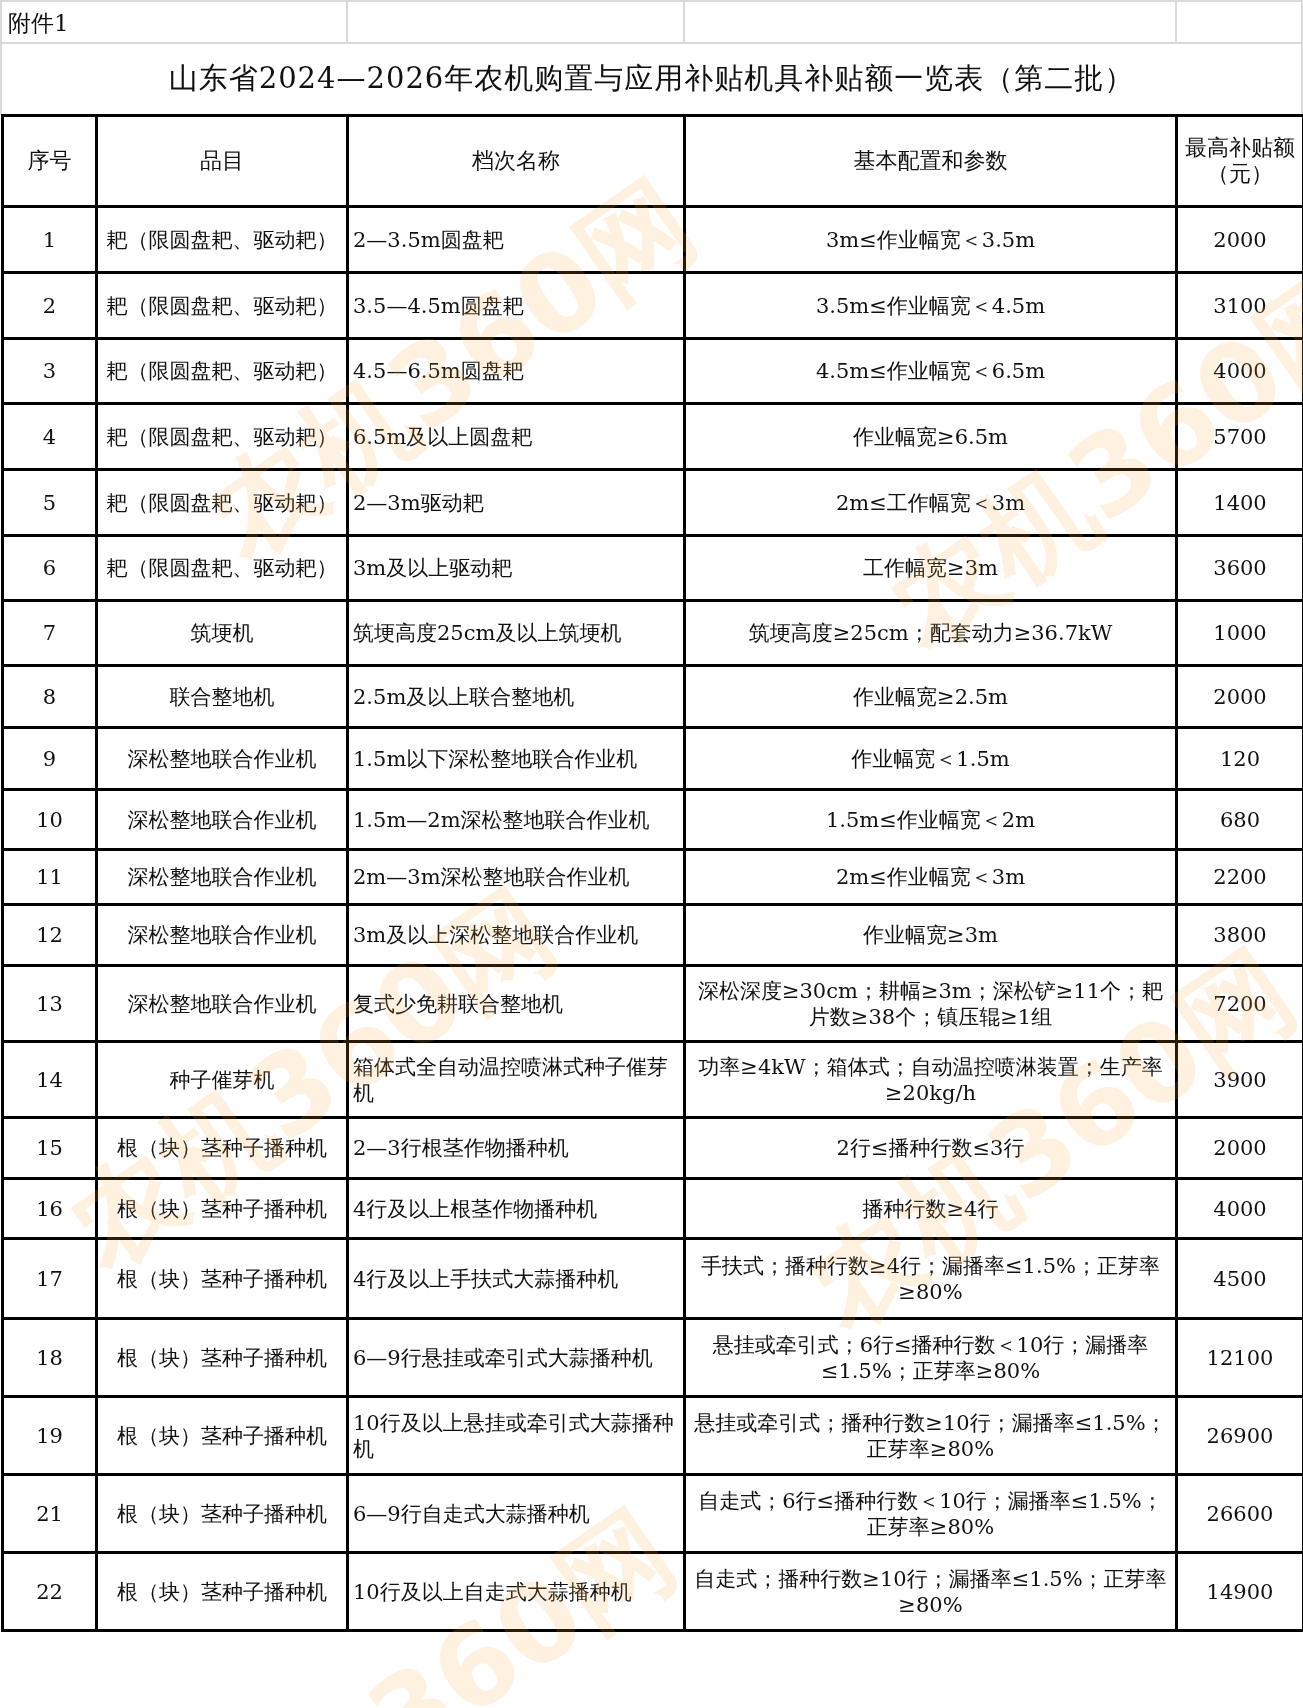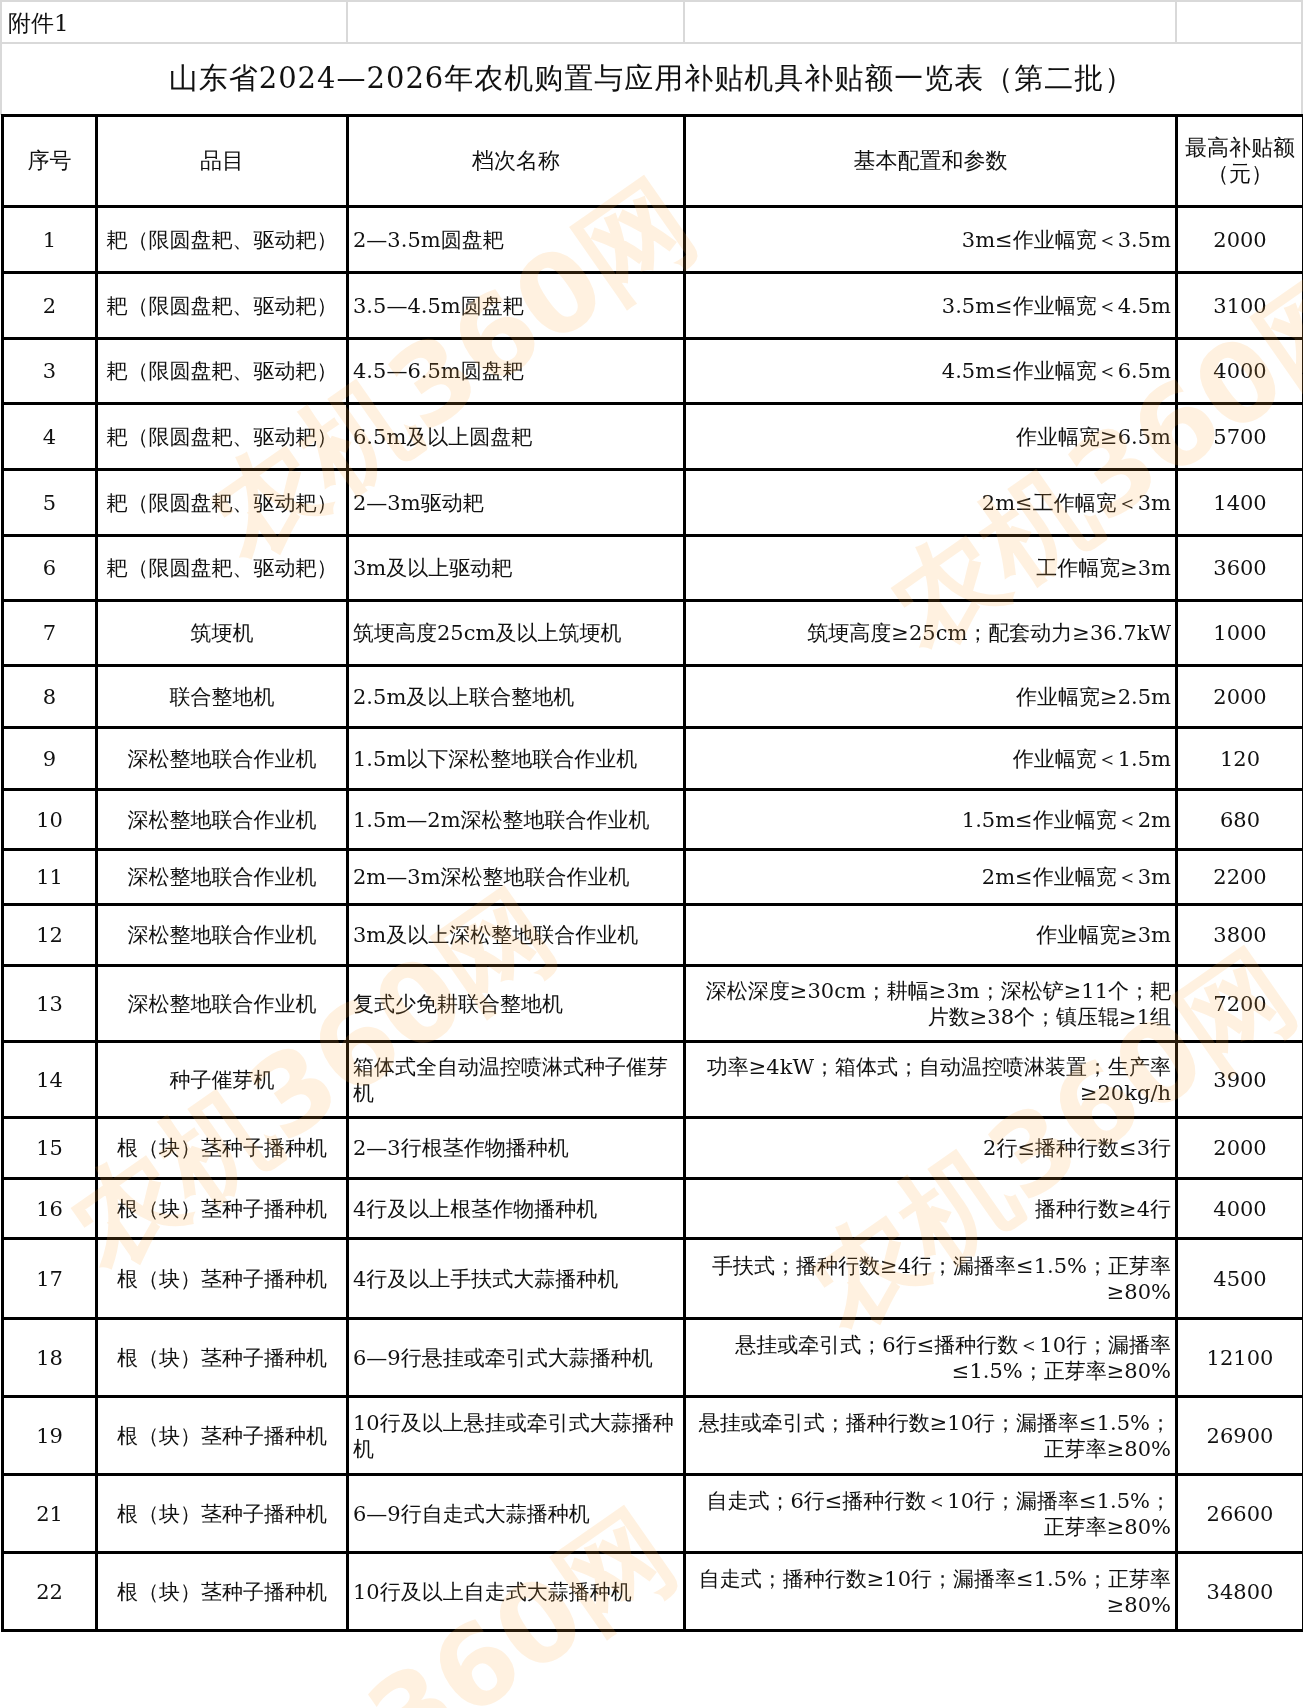--- a/index.html
+++ b/index.html
@@ -13,21 +13,21 @@
   .title { position:absolute; left:0; top:44px; width:1303px; height:68px; line-height:68px;
            text-align:center; font-size:29px; letter-spacing:1px; color:#111; }
   table.main { position:absolute; left:1px; top:114px; border-collapse:collapse; table-layout:fixed;
                width:1301px; }
   table.main td, table.main th { border:3px solid #000; padding:0 4px; font-weight:normal;
                font-size:21px; line-height:26px; vertical-align:middle; overflow:hidden; }
   table.main th { text-align:center; font-size:22px; }
   .c-no { text-align:center; }
   .c-item { text-align:center; }
   .c-tier { text-align:left; }
-  .c-spec { text-align:right; }
+  .c-spec { text-align:center; }
   .c-amt { text-align:center; }
   th.h-amt { text-align:left; padding-left:10px; line-height:30px; }
   .watermark { position:absolute; pointer-events:none; color:rgba(255,170,60,0.16);
                font-family:"DejaVu Sans","Liberation Sans",sans-serif; font-weight:bold;
                font-size:110px; white-space:nowrap; transform:rotate(-35deg); transform-origin:left top; }
 </style>
 </head>
 <body>
 
 <div class="sheet">
@@ -199,21 +199,21 @@
           <td class="c-item">根（块）茎种子播种机</td>
           <td class="c-tier">6—9行自走式大蒜播种机</td>
           <td class="c-spec">自走式；6行≤播种行数＜10行；漏播率≤1.5%；正芽率≥80%</td>
           <td class="c-amt">26600</td>
         </tr>
         <tr style="height: 78px;">
           <td class="c-no">22</td>
           <td class="c-item">根（块）茎种子播种机</td>
           <td class="c-tier">10行及以上自走式大蒜播种机</td>
           <td class="c-spec">自走式；播种行数≥10行；漏播率≤1.5%；正芽率≥80%</td>
-          <td class="c-amt">34800</td>
+          <td class="c-amt">14900</td>
         </tr>
       </tbody>
   </table>
 
   <div class="watermark" style="left:180px;top:470px;">农机360网</div>
   <div class="watermark" style="left:860px;top:560px;">农机360网</div>
   <div class="watermark" style="left:40px;top:1180px;">农机360网</div>
   <div class="watermark" style="left:780px;top:1240px;">农机360网</div>
   <div class="watermark" style="left:160px;top:1800px;">农机360网</div>
 </div>

